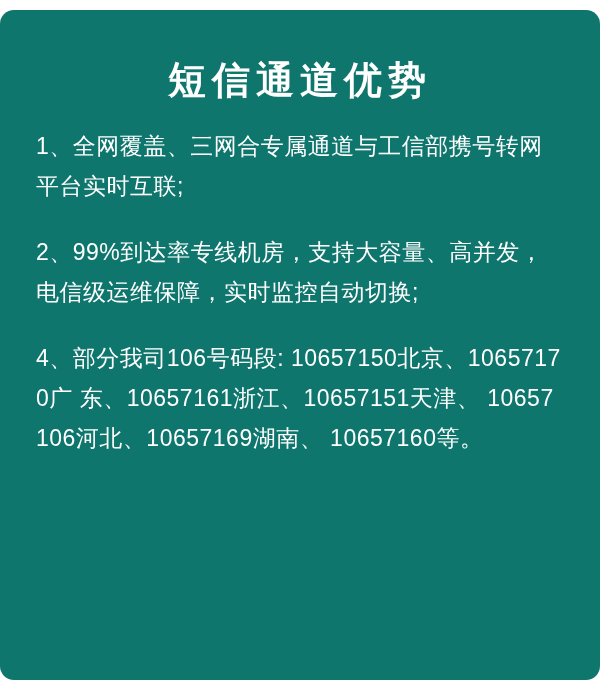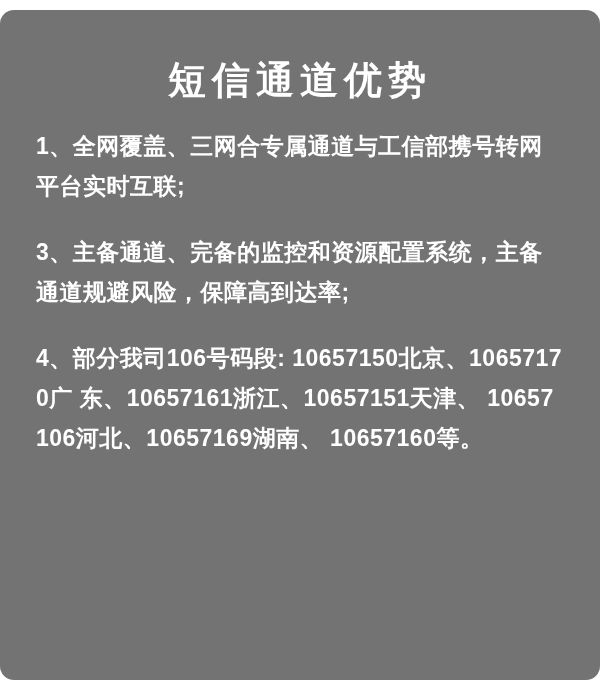--- a/index.html
+++ b/index.html
@@ -12,41 +12,40 @@
     background: #ffffff;
     font-family: "Liberation Sans", sans-serif;
     overflow: hidden;
   }
   .card {
     position: absolute;
     left: 0;
     top: 10px;
     width: 600px;
     height: 670px;
-    background: #737373;
+    background: #0f766e;
     border-radius: 14px;
     box-sizing: border-box;
     padding: 0 36px;
     color: #ffffff;
     overflow: hidden;
   }
   .title {
     text-align: center;
     font-size: 38px;
     font-weight: bold;
     letter-spacing: 6px;
     margin: 0;
     padding-top: 48px;
     padding-bottom: 10px;
     line-height: 1.2;
     color: #ffffff;
   }
   .body {
     padding-top: 12px;
-    font-weight: bold;
   }
   .para {
     font-size: 23px;
     line-height: 40px;
     letter-spacing: 0.5px;
     margin: 0 0 26px 0;
     color: #ffffff;
     text-align: left;
     word-break: break-all;
   }
@@ -54,16 +53,16 @@
     margin-bottom: 11px;
   }
 </style>
 </head>
 <body>
 
 <div class="card">
   <h1 class="title">短信通道优势</h1>
   <div class="body">
     <p class="para">1、全网覆盖、三网合专属通道与工信部携号转网平台实时互联;</p>
-    <p class="para">3、主备通道、完备的监控和资源配置系统，主备通道规避风险，保障高到达率;</p>
+    <p class="para">2、99%到达率专线机房，支持大容量、高并发，电信级运维保障，实时监控自动切换;</p>
     <p class="para">4、部分我司106号码段: 10657150北京、10657170广 东、10657161浙江、10657151天津、 10657106河北、10657169湖南、 10657160等。</p>
   </div>
 </div>
 
 </body></html>

